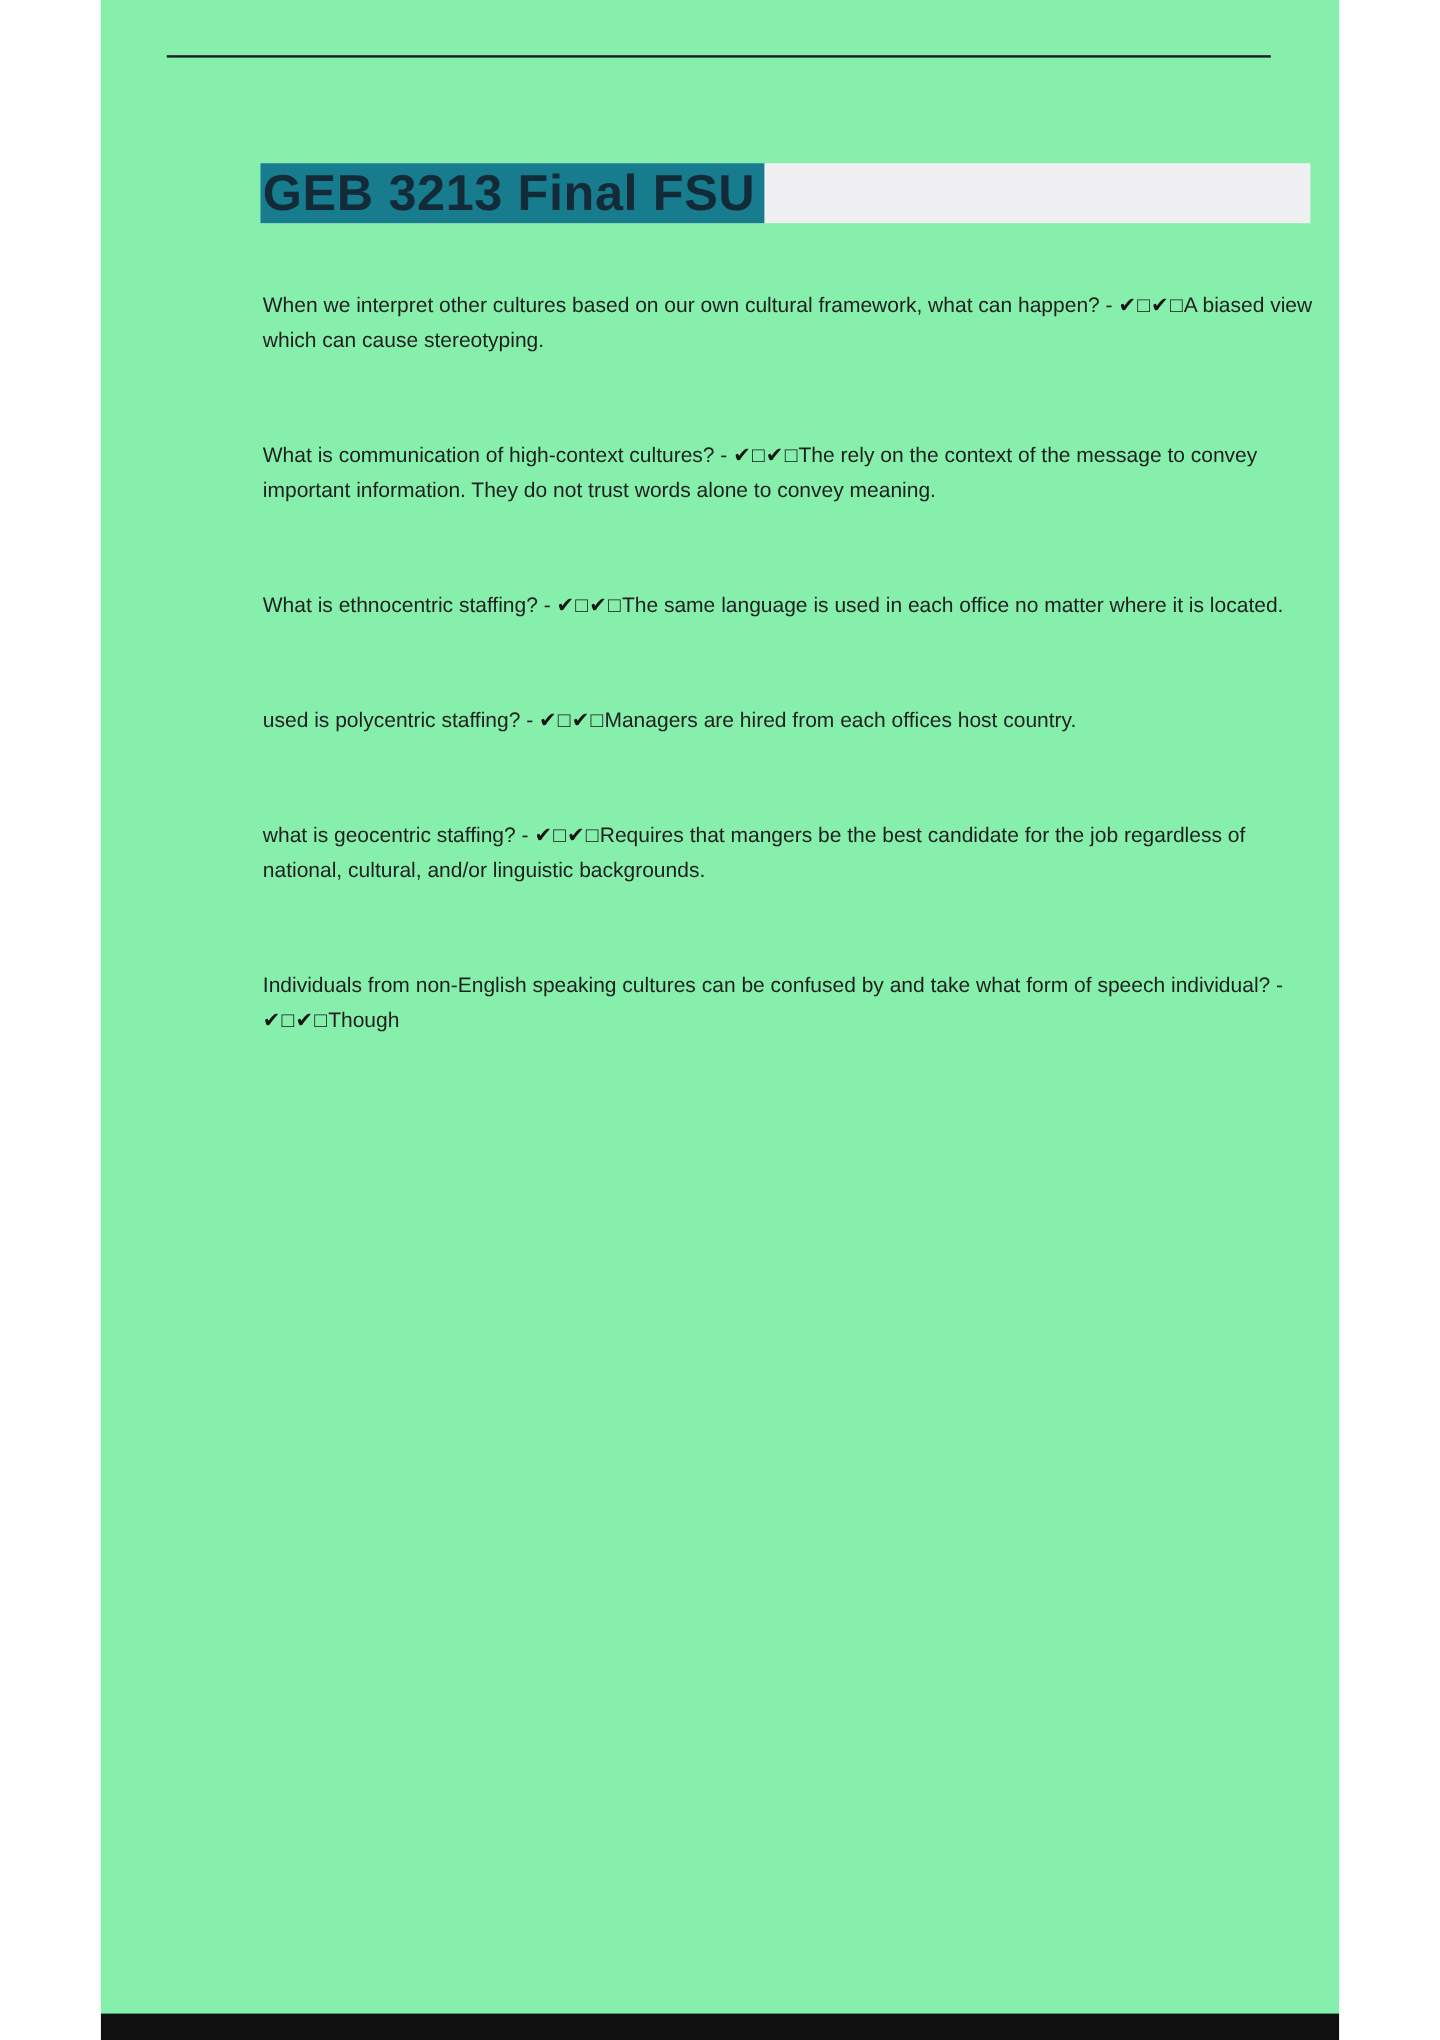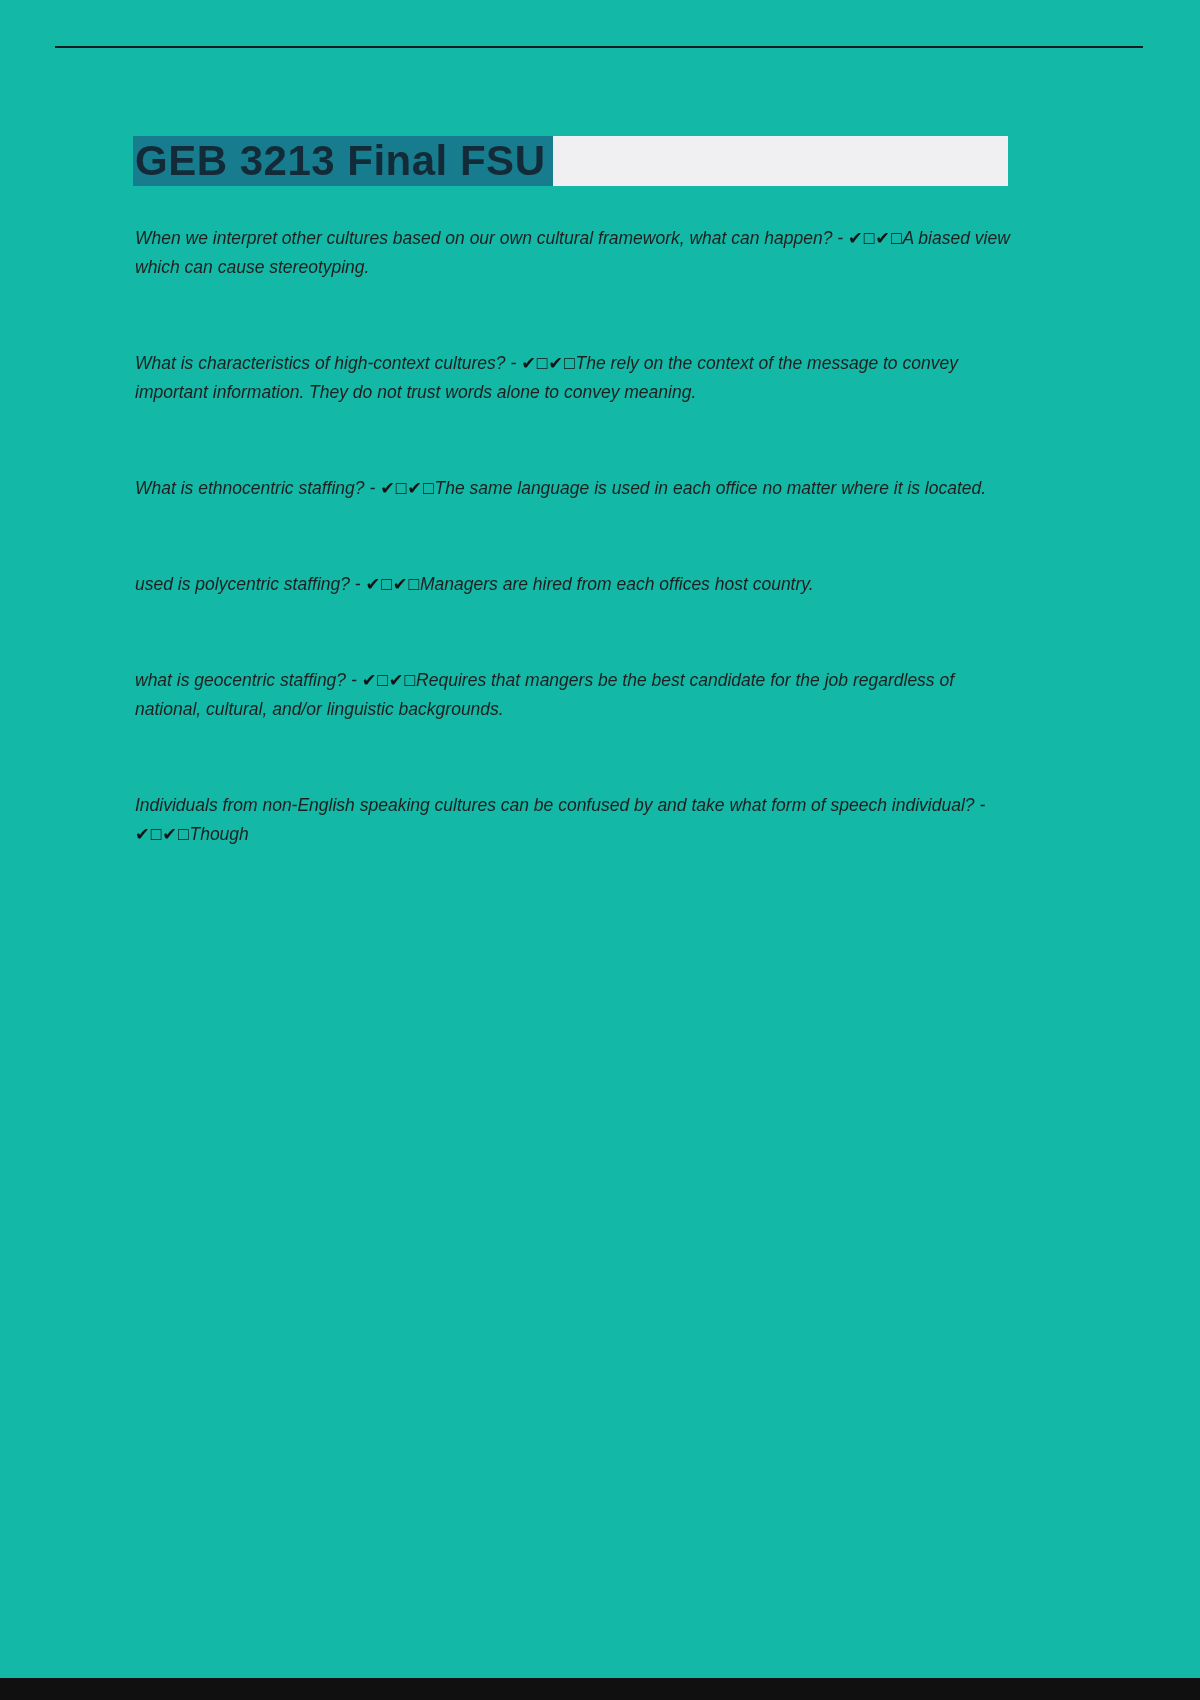--- a/index.html
+++ b/index.html
@@ -3,24 +3,24 @@
 <meta charset="utf-8">
 <style>
   * { margin: 0; padding: 0; box-sizing: border-box; }
   html, body { background: #ffffff; }
   body {
     font-family: "Liberation Sans", "DejaVu Sans", sans-serif;
     color: #1f1f1f;
   }
   .page {
     position: relative;
-    width: 1200px;
+    width: 1032px;
     height: 1700px;
     margin: 0 auto;
-    background: #14b8a6;
+    background: #86efac;
     overflow: hidden;
     padding-left: 24px;
   }
   .top-rule {
     position: absolute;
     top: 46px;
     left: 55px;
     right: 57px;
     height: 2px;
     background: #1c1c1c;
@@ -45,24 +45,23 @@
   .title-text {
     font-size: 42px;
     font-weight: 700;
     letter-spacing: 0.5px;
     color: #132a38;
     line-height: 1;
     white-space: nowrap;
   }
   .content {
     position: absolute;
-    top: 224px;
+    top: 240px;
     left: 135px;
     width: 875px;
-    font-style: italic;
   }
   .qa {
     font-size: 17.5px;
     line-height: 29px;
     margin-bottom: 67px;
     color: #1f1f1f;
   }
   .qa .marker {
     font-weight: 700;
     letter-spacing: 1px;
@@ -88,21 +87,21 @@
     <span class="title-highlight">
       <span class="title-text">GEB 3213 Final FSU</span>
     </span>
   </div>
 
   <div class="content">
 
     <p class="qa"><span>When we interpret other cultures based on our own cultural framework, what can happen? - </span><span class="marker">✔□✔□</span><span>A biased view which can cause stereotyping.</span></p>
 
 
-    <p class="qa"><span>What is characteristics of high-context cultures? - </span><span class="marker">✔□✔□</span><span>The rely on the context of the message to convey important information. They do not trust words alone to convey meaning.</span></p>
+    <p class="qa"><span>What is communication of high-context cultures? - </span><span class="marker">✔□✔□</span><span>The rely on the context of the message to convey important information. They do not trust words alone to convey meaning.</span></p>
 
 
     <p class="qa"><span>What is ethnocentric staffing? - </span><span class="marker">✔□✔□</span><span>The same language is used in each office no matter where it is located.</span></p>
 
     <p class="qa"><span>used is polycentric staffing? - </span><span class="marker">✔□✔□</span><span>Managers are hired from each offices host country.</span></p>
 
     <p class="qa"><span>what is geocentric staffing? - </span><span class="marker">✔□✔□</span><span>Requires that mangers be the best candidate for the job regardless of national, cultural, and/or linguistic backgrounds.</span></p>
 
     <p class="qa"><span>Individuals from non-English speaking cultures can be confused by and take what form of speech individual? - </span><span class="marker">✔□✔□</span><span>Though</span></p>
 

